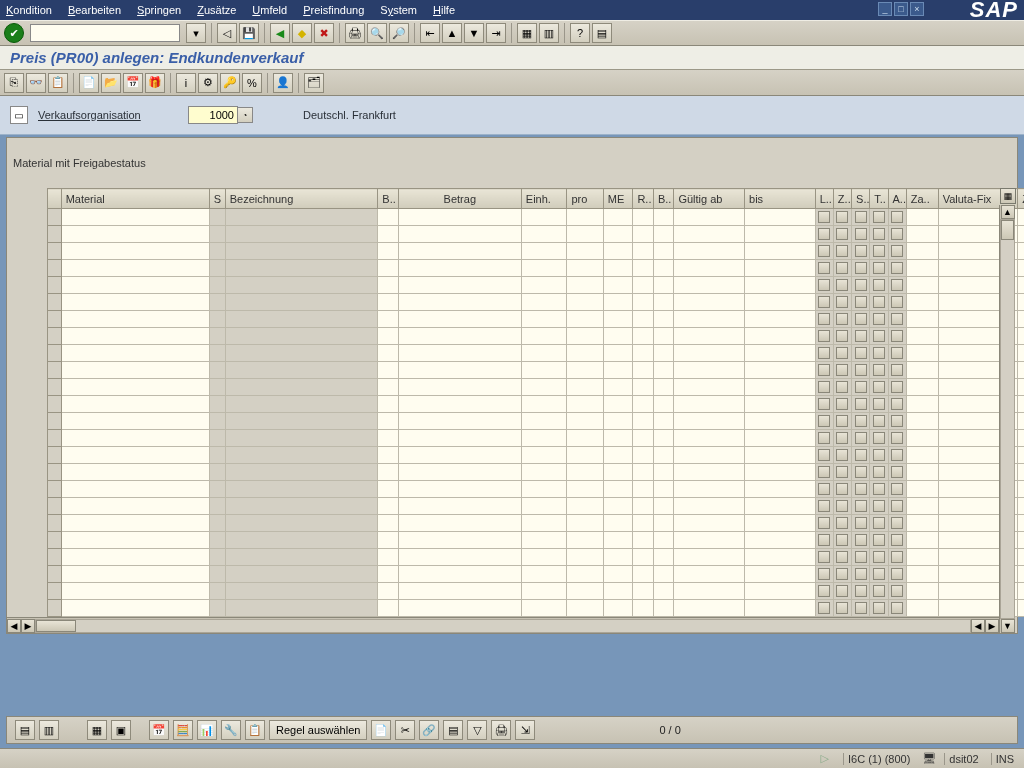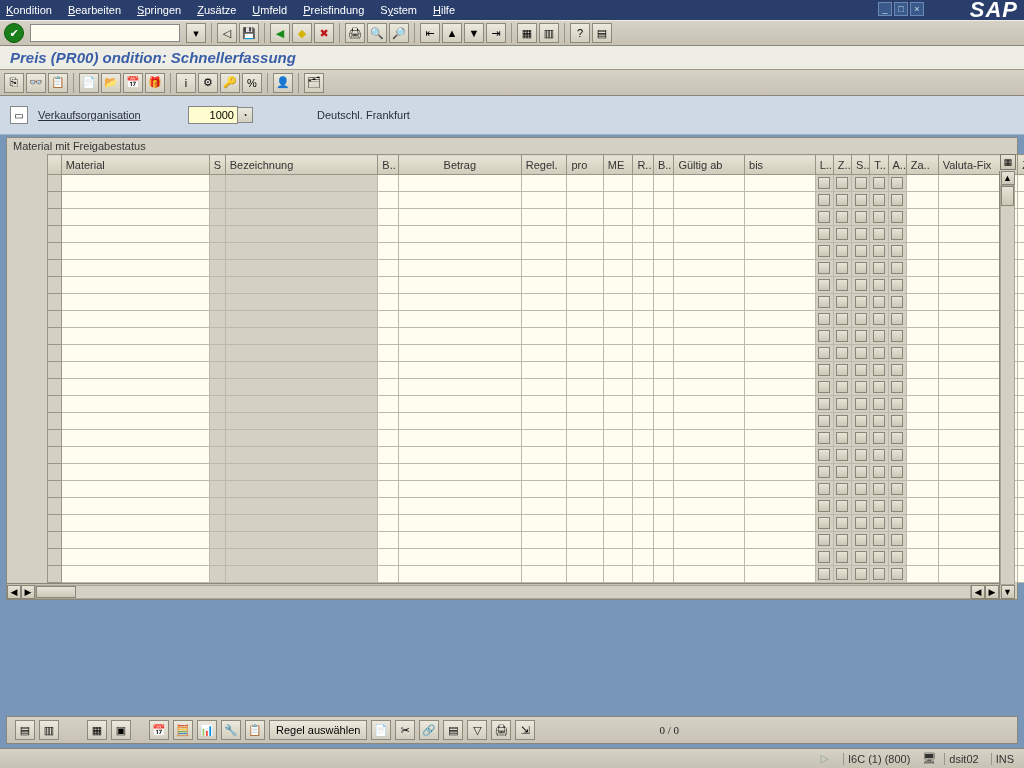--- a/index.html
+++ b/index.html
@@ -27,26 +27,26 @@
 
 .app-toolbar { background: linear-gradient(#d6d2c6,#c7c2b3); height: 26px; border-bottom: 1px solid #8a8779; display: flex; align-items: center; padding: 0 4px; gap: 2px; }
 
 
 .header-block { background: #cfd9e6; padding: 8px 10px; border-bottom: 1px solid #9cb2c9; }
 .hrow { display: flex; align-items: center; height: 22px; }
 .hlabel { width: 150px; color: #2a3038; text-decoration: underline; }
 .hinput { width: 50px; height: 18px; background: #fffdcf; border: 1px solid #888; text-align: right; padding: 0 3px; font-size: 11px; }
 .hinput2 { width: 50px; height: 18px; background: #fffdf0; border: 1px solid #888; padding: 0 3px; font-size: 11px; }
 .f4btn { width: 16px; height: 16px; border: 1px solid #888; background: linear-gradient(#ece9de,#d3cfbf); display:inline-flex; align-items:center; justify-content:center; font-size:8px; margin-left:-1px; }
-.hdesc { margin-left: 64px; color: #2a3038; }
+.hdesc { margin-left: 50px; color: #2a3038; }
 .doc-icon { width: 18px; height: 18px; border:1px solid #888; background:#fff; display:inline-flex; align-items:center; justify-content:center; margin-right:10px; font-size:10px; }
 
 
 .table-wrap { margin: 2px 6px; background: #d4d0c4; border: 1px solid #8a8779; }
-.table-title { padding: 2px 6px; color: #333; background:#d4d0c4; }
+.table-title { padding: 19px 6px; color: #333; background:#d4d0c4; }
 .grid { display: flex; position: relative; }
 .grid-main { flex: 1; }
 .grid-side { width: 18px; display:flex; flex-direction:column; }
 .grid-side .cfgbtn { width:16px; height:16px; border:1px solid #7a7a6e; background:linear-gradient(#e8e4d6,#ccc7b5); margin:0 0 1px 1px; font-size:9px; display:flex; align-items:center; justify-content:center; }
 
 table.datagrid { border-collapse: collapse; width: 100%; table-layout: fixed; margin-left: 40px; }
 table.datagrid th { background: linear-gradient(#e9e5d6,#d0ccbb); border: 1px solid #999483; font-weight: normal; text-align: left; padding: 2px 4px; height: 20px; color: #333; white-space: nowrap; overflow: hidden; }
 table.datagrid td { border: 1px solid #bdb9aa; background: #fffdf0; height: 17px; padding: 0; }
 table.datagrid td.rowsel { background:#d4d0c4; width:12px; border:1px solid #999483; }
 table.datagrid td.shade { background:#d4d0c4; }
@@ -59,21 +59,21 @@
 .hscroll .thumb { position:absolute; left:0; width:40px; height:12px; background:linear-gradient(#e8e4d6,#ccc7b5); border:1px solid #8a8779; }
 
 .vscroll { width:16px; background:#c7c2b3; border-left:1px solid #8a8779; display:flex; flex-direction:column; }
 .vscroll .arrow { width:14px; height:14px; border:1px solid #8a8779; background:linear-gradient(#e8e4d6,#ccc7b5); margin:0 auto; display:flex; align-items:center; justify-content:center; font-size:9px; }
 .vscroll .track { flex:1; background:#d4d0c4; border:1px solid #aaa597; margin:0 0; position:relative; }
 .vscroll .thumb { position:absolute; top:0; left:0; right:0; height:20px; background:linear-gradient(#e8e4d6,#ccc7b5); border:1px solid #8a8779; }
 
 
 .footer-tb { background: linear-gradient(#d6d2c6,#c7c2b3); height: 28px; display:flex; align-items:center; padding: 0 8px; gap:4px; position:absolute; bottom: 24px; left:6px; right:6px; border:1px solid #8a8779; }
 .labelbtn { height:20px; border:1px solid #8e8a7b; background:linear-gradient(#ece9de,#d3cfbf); padding:0 6px; display:inline-flex; align-items:center; font-size:11px; cursor:pointer; }
-.foot-counter { margin-left: 120px; color:#222;font-family:Liberation Serif, serif; }
+.foot-counter { margin-left: 120px; color:#222; }
 
 
 .statusbar { position:absolute; bottom:0; left:0; right:0; height:20px; background:linear-gradient(#d6d2c6,#c7c2b3); border-top:1px solid #8a8779; display:flex; align-items:center; justify-content:flex-end; padding:0 6px; gap:8px; font-size:11px; color:#333; }
 .statusbar .cell { border-left:1px solid #9a968a; padding:0 4px; }
 
 
 .ico { font-size: 11px; }
 .i-save { color:#b78b00; }
 .i-back { color:#1a8a1a; }
 .i-exit { color:#d4b400; }
@@ -121,21 +121,21 @@
   <span class="tbtn">⇥</span>
   <span class="sep"></span>
   <span class="tbtn">▦</span>
   <span class="tbtn">▥</span>
   <span class="sep"></span>
   <span class="tbtn">?</span>
   <span class="tbtn">▤</span>
 </div>
 
 <div class="title-bar">
-  <span class="title">Preis  (PR00)  ondition: Schnellerfassung</span>
+  <span class="title">Preis  (PR00)  anlegen: Endkundenverkauf</span>
 </div>
 
 <div class="app-toolbar">
   <span class="tbtn">⎘</span>
   <span class="tbtn">👓</span>
   <span class="tbtn">📋</span>
   <span class="sep"></span>
   <span class="tbtn">📄</span>
   <span class="tbtn">📂</span>
   <span class="tbtn">📅</span>
@@ -190,21 +190,21 @@
             <col style="width:18px">
         </colgroup>
         <thead>
           <tr>
             <th></th>
             <th>Material</th>
             <th>S</th>
             <th>Bezeichnung</th>
             <th>B..</th>
             <th style="text-align:center">Betrag</th>
-            <th>Regel.</th>
+            <th>Einh.</th>
             <th>pro</th>
             <th>ME</th>
             <th>R..</th>
             <th>B..</th>
             <th>Gültig ab</th>
             <th>bis</th>
             <th>L..</th>
             <th>Z..</th>
             <th>S..</th>
             <th>T..</th>

